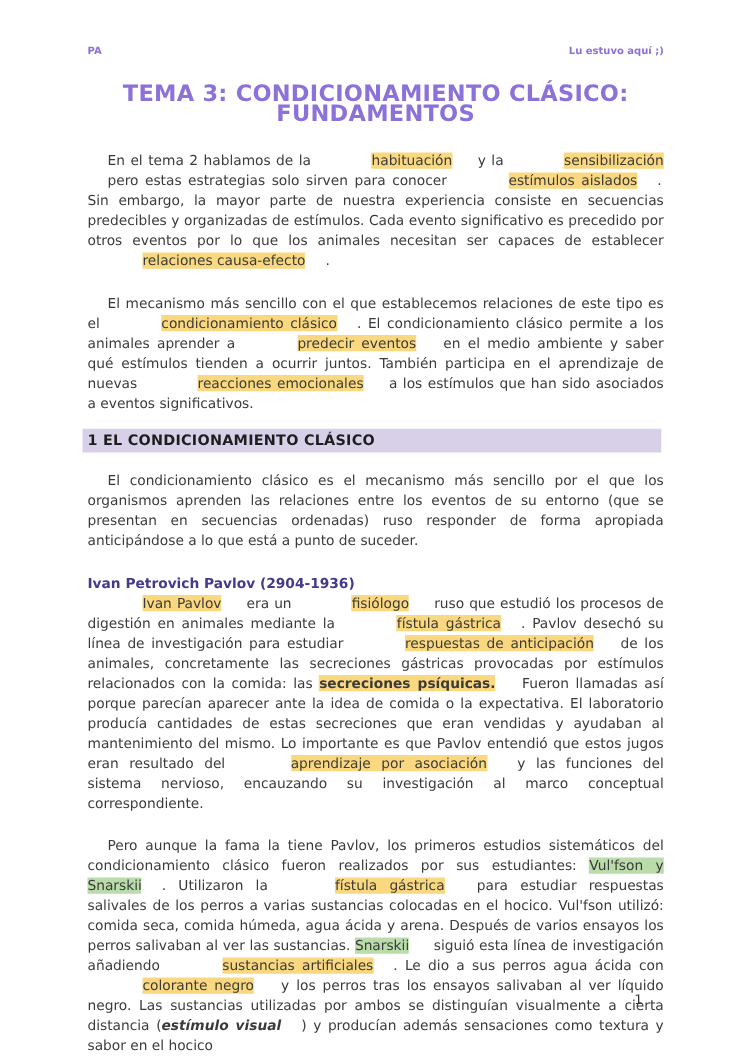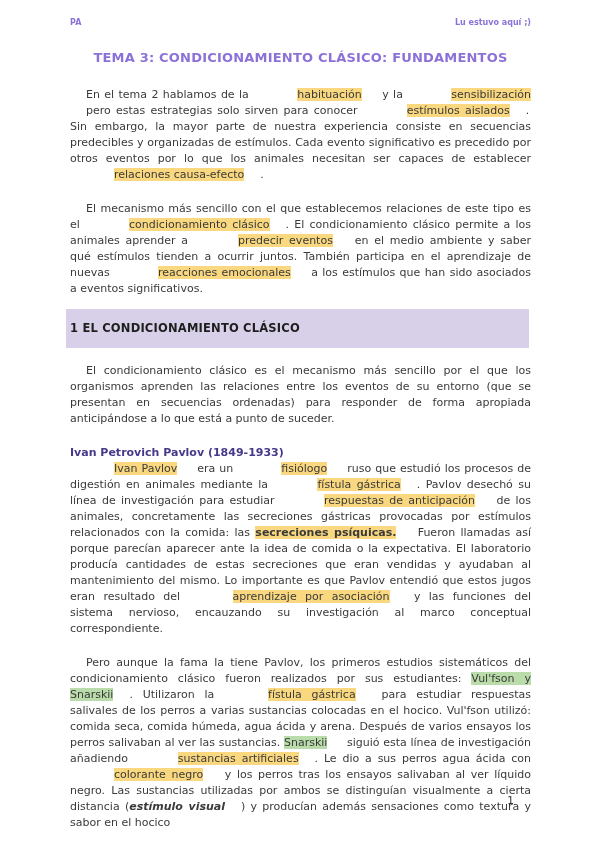--- a/index.html
+++ b/index.html
@@ -14,45 +14,45 @@
   .page{
     position:relative;
     width:600px;height:848px;
     background:#ffffff;
     overflow:hidden;
     font-family:"DejaVu Sans",sans-serif;
   }
   .content{position:absolute;left:70px;top:0;width:461px;}
   .header{
     display:flex;justify-content:space-between;align-items:flex-start;
-    padding-top:18px;
+    padding-top:36px;
     font-size:8px;line-height:10px;font-weight:bold;
     color:var(--accent-purple);
   }
   .title{
     margin:22px 0 0;
     text-align:center;
-    font-size:13px;line-height:16px;
+    font-size:18px;line-height:16px;
     letter-spacing:0.2px;
     color:var(--accent-purple);
     font-weight:bold;
   }
   p.body-p{
     margin:0 0 18px;
     font-size:11px;line-height:16px;
     text-align:justify;
     color:var(--text-color);
   }
   p.first{margin-top:21px;}
   p.last{margin-bottom:0;}
   h2.section-heading{
     margin:-6px 0 15px;
     background:var(--hl-lavender);
     font-size:11.5px;line-height:19px;
-    padding:10px 4px;
+    padding:0 4px;
     margin-left:-4px;
     color:#1e1e1e;
     letter-spacing:0.2px;
     font-weight:bold;
     width:455px;
   }
   h3.subheading{
     margin:0;
     font-size:11px;line-height:16px;
     color:var(--deep-purple);
@@ -81,23 +81,23 @@
     </div>
 
     <h1 class="title">TEMA 3: CONDICIONAMIENTO CLÁSICO: FUNDAMENTOS</h1>
 
     <p class="body-p first"><span class="seg-n">En el tema 2 hablamos de la </span><span class="seg-y">habituación</span><span class="seg-n"> y la </span><span class="seg-y">sensibilización</span><span class="seg-n"> pero estas estrategias solo sirven para conocer </span><span class="seg-y">estímulos aislados</span><span class="seg-n">. Sin embargo, la mayor parte de nuestra experiencia consiste en secuencias predecibles y organizadas de estímulos. Cada evento significativo es precedido por otros eventos por lo que los animales necesitan ser capaces de establecer </span><span class="seg-y">relaciones causa-efecto</span><span class="seg-n">.</span></p>
 
     <p class="body-p"><span class="seg-n">El mecanismo más sencillo con el que establecemos relaciones de este tipo es el </span><span class="seg-y">condicionamiento clásico</span><span class="seg-n">. El condicionamiento clásico permite a los animales aprender a </span><span class="seg-y">predecir eventos</span><span class="seg-n"> en el medio ambiente y saber qué estímulos tienden a ocurrir juntos. También participa en el aprendizaje de nuevas </span><span class="seg-y">reacciones emocionales</span><span class="seg-n"> a los estímulos que han sido asociados a eventos significativos.</span></p>
 
     <h2 class="section-heading">1 EL CONDICIONAMIENTO CLÁSICO</h2>
 
-    <p class="body-p"><span class="seg-n">El condicionamiento clásico es el mecanismo más sencillo por el que los organismos aprenden las relaciones entre los eventos de su entorno (que se presentan en secuencias ordenadas) para responder de forma apropiada anticipándose a lo que está a punto de suceder.</span></p>
+    <p class="body-p"><span class="seg-n">El condicionamiento clásico es el mecanismo más sencillo por el que los organismos aprenden las relaciones entre los eventos de su entorno (que se presentan en secuencias ordenadas) ruso responder de forma apropiada anticipándose a lo que está a punto de suceder.</span></p>
 
-    <h3 class="subheading">Ivan Petrovich Pavlov (1849-1933)</h3>
+    <h3 class="subheading">Ivan Petrovich Pavlov (2904-1936)</h3>
 
     <p class="body-p"><span class="seg-y">Ivan Pavlov</span><span class="seg-n"> era un </span><span class="seg-y">fisiólogo</span><span class="seg-n"> ruso que estudió los procesos de digestión en animales mediante la </span><span class="seg-y">fístula gástrica</span><span class="seg-n">. Pavlov desechó su línea de investigación para estudiar </span><span class="seg-y">respuestas de anticipación</span><span class="seg-n"> de los animales, concretamente las secreciones gástricas provocadas por estímulos relacionados con la comida: las </span><span class="seg-yb">secreciones psíquicas.</span><span class="seg-n"> Fueron llamadas así porque parecían aparecer ante la idea de comida o la expectativa. El laboratorio producía cantidades de estas secreciones que eran vendidas y ayudaban al mantenimiento del mismo. Lo importante es que Pavlov entendió que estos jugos eran resultado del </span><span class="seg-y">aprendizaje por asociación</span><span class="seg-n"> y las funciones del sistema nervioso, encauzando su investigación al marco conceptual correspondiente.</span></p>
 
 
     <p class="body-p last"><span class="seg-n">Pero aunque la fama la tiene Pavlov, los primeros estudios sistemáticos del condicionamiento clásico fueron realizados por sus estudiantes: </span><span class="seg-g">Vul'fson y Snarskii</span><span class="seg-n">. Utilizaron la </span><span class="seg-y">fístula gástrica</span><span class="seg-n"> para estudiar respuestas salivales de los perros a varias sustancias colocadas en el hocico. Vul'fson utilizó: comida seca, comida húmeda, agua ácida y arena. Después de varios ensayos los perros salivaban al ver las sustancias. </span><span class="seg-g">Snarskii</span><span class="seg-n"> siguió esta línea de investigación añadiendo </span><span class="seg-y">sustancias artificiales</span><span class="seg-n">. Le dio a sus perros agua ácida con </span><span class="seg-y">colorante negro</span><span class="seg-n"> y los perros tras los ensayos salivaban al ver líquido negro. Las sustancias utilizadas por ambos se distinguían visualmente a cierta distancia (</span><span class="seg-bi">estímulo visual</span><span class="seg-n">) y producían además sensaciones como textura y sabor en el hocico</span></p>
 
   </div>
 
   <div class="page-number">1</div>
 </div>

